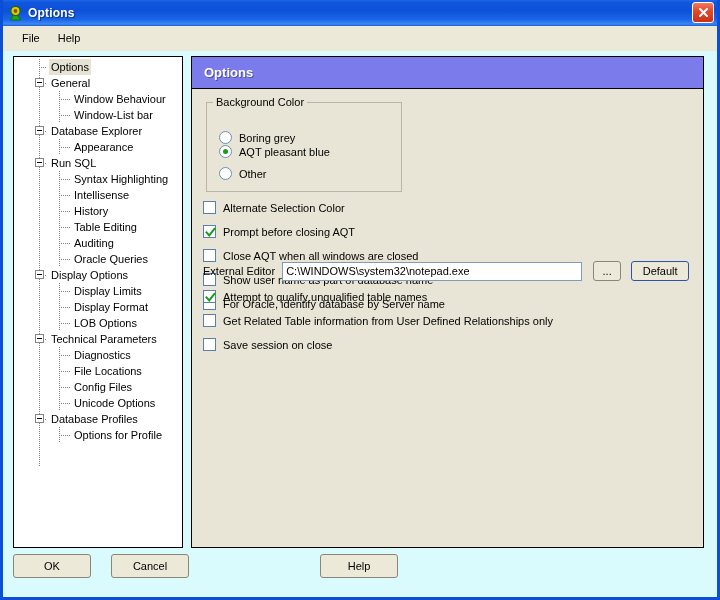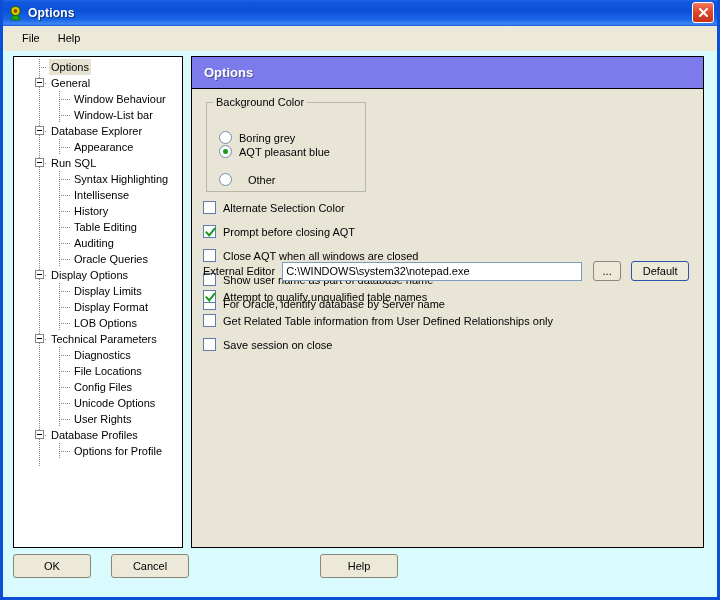--- a/index.html
+++ b/index.html
@@ -188,21 +188,21 @@
   #panel-body {
     position: relative;
     padding: 0;
   }
 
   
   .groupbox {
     position: absolute;
     left: 14px;
     top: 13px;
-    width: 160px;
+    width: 196px;
     height: 90px;
     border: 1px solid #b8b6a7;
     box-sizing: border-box;
   }
   .groupbox-title {
     position: absolute;
     left: 6px;
     top: -7px;
     background: #e8e5d6;
     padding: 0 3px;
@@ -380,21 +380,20 @@
         <div class="tree-row"><div class="elbow" style="left: 45px; width: 11px;"></div><div class="spine" style="left: 45px; top: 0px; bottom: 0px;"></div><span class="tree-label" style="margin-left: 58px;">Oracle Queries</span></div>
         <div class="tree-row"><div class="elbow" style="left: 25px; width: 8px;"></div><div class="expander" style="left: 21px;"></div><span class="tree-label" style="margin-left: 35px;">Display Options</span></div>
         <div class="tree-row"><div class="elbow" style="left: 45px; width: 11px;"></div><div class="spine" style="left: 45px; top: 0px; bottom: 0px;"></div><span class="tree-label" style="margin-left: 58px;">Display Limits</span></div>
         <div class="tree-row"><div class="elbow" style="left: 45px; width: 11px;"></div><div class="spine" style="left: 45px; top: 0px; bottom: 0px;"></div><span class="tree-label" style="margin-left: 58px;">Display Format</span></div>
         <div class="tree-row"><div class="elbow" style="left: 45px; width: 11px;"></div><div class="spine" style="left: 45px; top: 0px; bottom: 0px;"></div><span class="tree-label" style="margin-left: 58px;">LOB Options</span></div>
         <div class="tree-row"><div class="elbow" style="left: 25px; width: 8px;"></div><div class="expander" style="left: 21px;"></div><span class="tree-label" style="margin-left: 35px;">Technical Parameters</span></div>
         <div class="tree-row"><div class="elbow" style="left: 45px; width: 11px;"></div><div class="spine" style="left: 45px; top: 0px; bottom: 0px;"></div><span class="tree-label" style="margin-left: 58px;">Diagnostics</span></div>
         <div class="tree-row"><div class="elbow" style="left: 45px; width: 11px;"></div><div class="spine" style="left: 45px; top: 0px; bottom: 0px;"></div><span class="tree-label" style="margin-left: 58px;">File Locations</span></div>
         <div class="tree-row"><div class="elbow" style="left: 45px; width: 11px;"></div><div class="spine" style="left: 45px; top: 0px; bottom: 0px;"></div><span class="tree-label" style="margin-left: 58px;">Config Files</span></div>
         <div class="tree-row"><div class="elbow" style="left: 45px; width: 11px;"></div><div class="spine" style="left: 45px; top: 0px; bottom: 0px;"></div><span class="tree-label" style="margin-left: 58px;">Unicode Options</span></div>
-        <div class="tree-row"><div class="elbow" style="left: 45px; width: 11px;"></div><div class="spine" style="left: 45px; top: 0px; bottom: 0px;"></div><span class="tree-label" style="margin-left: 58px;">User Rights</span></div>
         <div class="tree-row"><div class="elbow" style="left: 25px; width: 8px;"></div><div class="expander" style="left: 21px;"></div><span class="tree-label" style="margin-left: 35px;">Database Profiles</span></div>
         <div class="tree-row"><div class="elbow" style="left: 45px; width: 11px;"></div><div class="spine" style="left: 45px; top: 0px; bottom: 0px;"></div><span class="tree-label" style="margin-left: 58px;">Options for Profile</span></div>
       </div>
 
     <div id="options-panel">
       <div id="panel-header">
         <span id="panel-header-title">Options</span>
       </div>
       <div id="panel-body">
 
@@ -402,21 +401,21 @@
           <span class="groupbox-title">Background Color</span>
           <div id="radio-list">
               <div class="radio-row" style="top: 16px; margin-top: 26px;">
                 <span class="radio checked"></span>
                 <span class="radio-label">AQT pleasant blue</span>
               </div>
               <div class="radio-row" style="top: 28px;">
                 <span class="radio"></span>
                 <span class="radio-label">Boring grey</span>
               </div>
-              <div class="radio-row" style="top: 70px; gap: 9px;">
+              <div class="radio-row" style="top: 64px;">
                 <span class="radio"></span>
                 <span class="radio-label">Other</span>
               </div>
             </div>
         </div>
 
         <div id="checks-top">
             <div class="check-row" style="top: 112px;">
               <span class="checkbox"></span>
               <span class="check-label">Alternate Selection Color</span>

